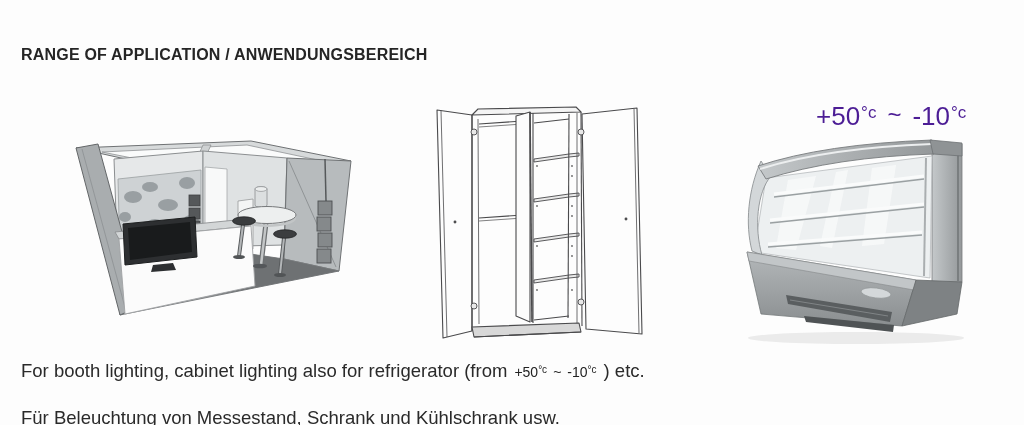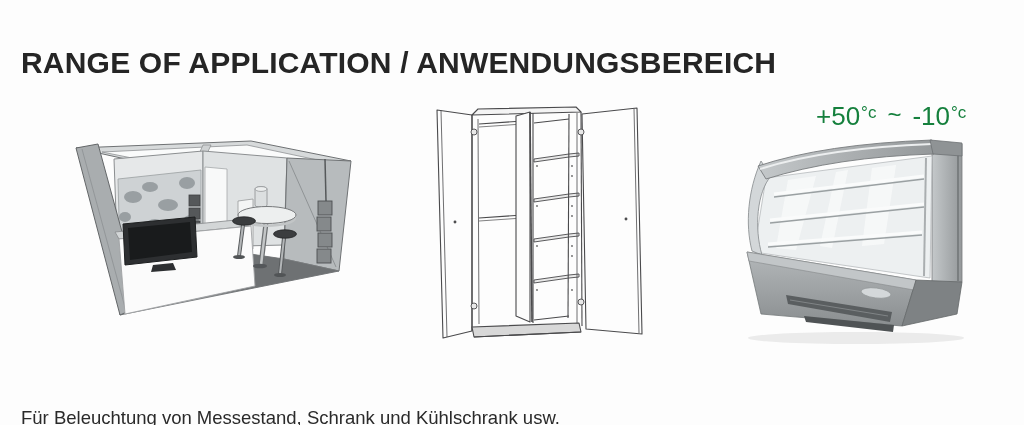--- a/index.html
+++ b/index.html
@@ -5,27 +5,27 @@
   html,body{margin:0;padding:0;background:#ffffff;}
   #page{
     position:relative;width:1024px;height:425px;overflow:hidden;
     background:#fdfdfd;
     font-family:"Liberation Sans","DejaVu Sans",sans-serif;
     color:#2b2b2b;
   }
   .abs{position:absolute;}
   #title{
     left:21px;top:46px;
-    font-size:30px;font-weight:bold;letter-spacing:0.2px;color:#252525;
+    font-size:16px;font-weight:bold;letter-spacing:0.2px;color:#252525;
     white-space:nowrap;
   }
   
   #temp-big{
     left:816px;top:101px;width:200px;
-    font-size:26px;color:#15803d;white-space:nowrap;
+    font-size:26px;color:#4c1d95;white-space:nowrap;
   }
   #temp-big .unit{font-size:17px;position:relative;top:-7px;margin-left:1px;}
   #temp-big .tilde{font-size:24px;margin:0 11px;position:relative;top:-2px;}
   
   .caption{
     left:21px;font-size:18.5px;color:#2a2a2a;white-space:nowrap;
   }
   #caption-en{top:360px;}
   #caption-de{top:395px;margin-top:12px;}
   .temp-inline{font-size:14px;margin:0 7px;color:#222;}
@@ -246,16 +246,19 @@
       <polygon points="42,163 148,180 146,190 44,172" fill="#5a5e60"></polygon>
       <line x1="46" y1="168" x2="144" y2="184" stroke="#808486" stroke-width="1"></line>
 
       <ellipse cx="132" cy="161" rx="15" ry="5" fill="#d4d8da" stroke="#94989a" stroke-width="0.8" transform="rotate(7 132 161)"></ellipse>
 
       <polygon points="172,148 218,150 213,182 158,194" fill="#7e8284" stroke="#64686a" stroke-width="0.8"></polygon>
       <polygon points="60,184 150,193 149,200 62,190" fill="#4f5355"></polygon>
     </svg>
   </div>
 
+  <div id="caption-en" class="caption abs">
+    <span>For booth lighting, cabinet lighting also for refrigerator (from</span><span class="temp-inline"><span>+50</span><span class="unit">°c</span><span class="tilde">~</span><span>-10</span><span class="unit">°c</span></span><span>) etc.</span>
+  </div>
 
   <div id="caption-de" class="caption abs">Für Beleuchtung von Messestand, Schrank und Kühlschrank usw.</div>
 
 </div>
 
 </body></html>

